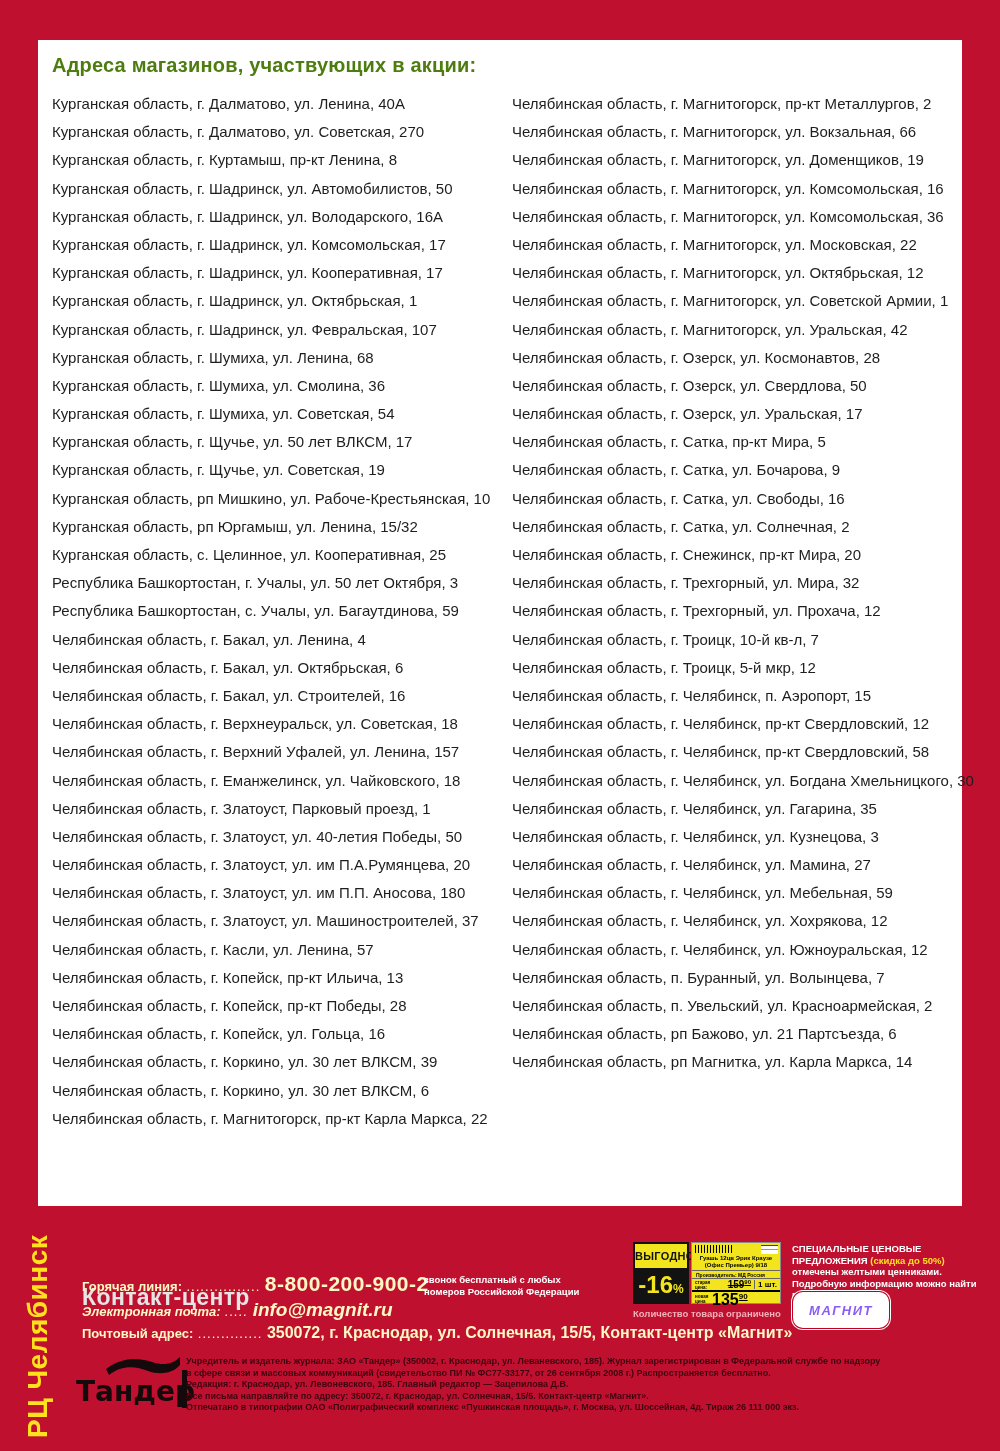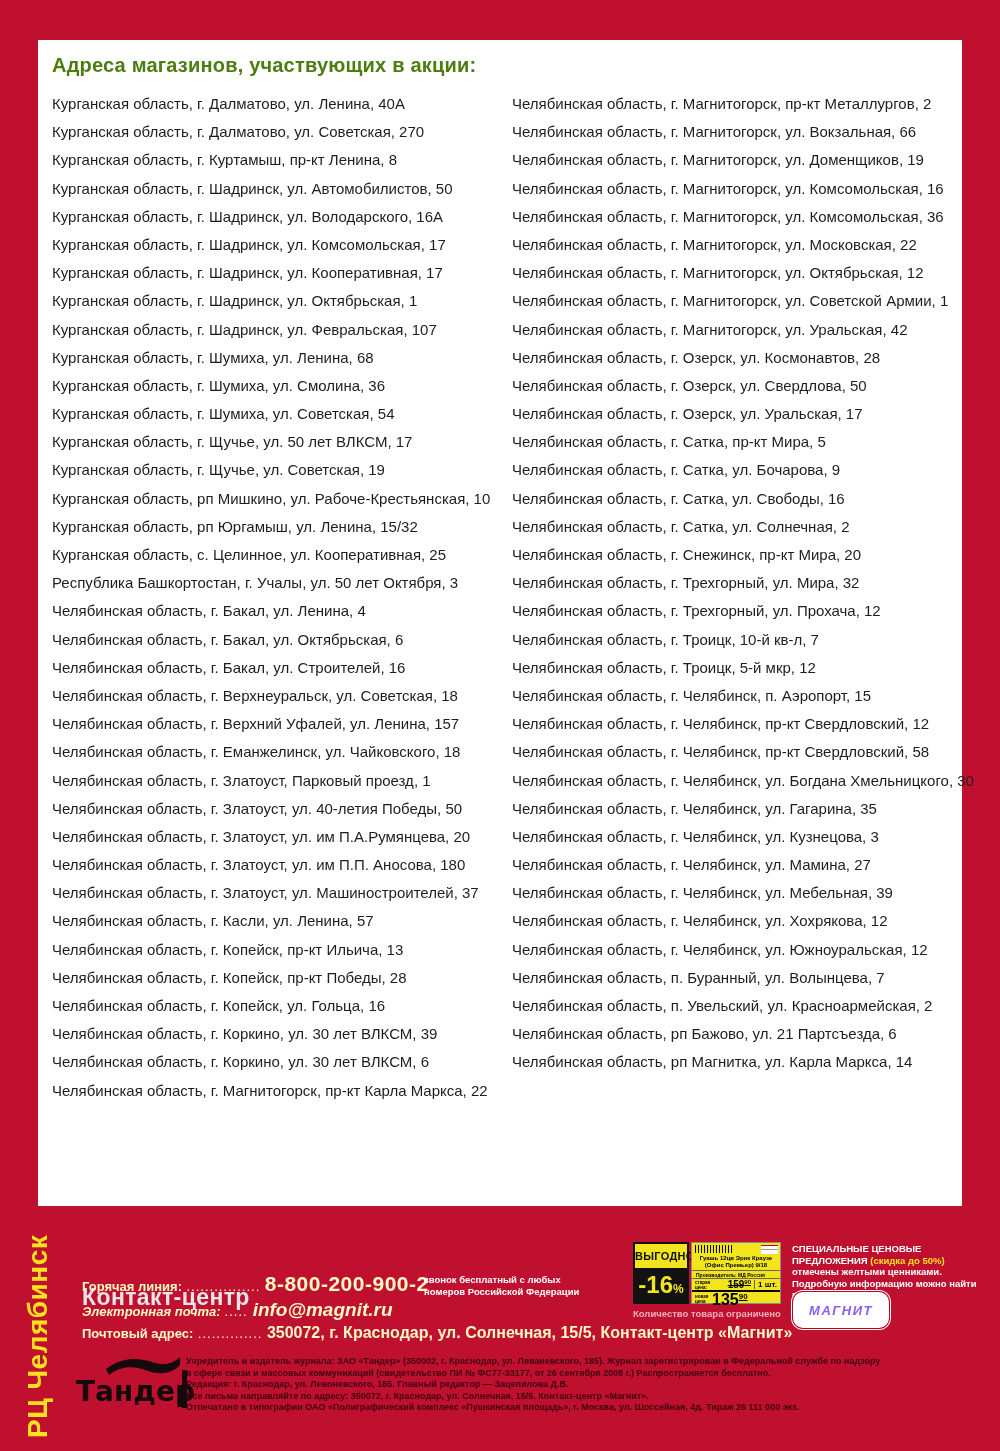--- a/index.html
+++ b/index.html
@@ -143,20 +143,21 @@
         <div class="addr">Курганская область, г. Шадринск, ул. Февральская, 107</div>
         <div class="addr">Курганская область, г. Шумиха, ул. Ленина, 68</div>
         <div class="addr">Курганская область, г. Шумиха, ул. Смолина, 36</div>
         <div class="addr">Курганская область, г. Шумиха, ул. Советская, 54</div>
         <div class="addr">Курганская область, г. Щучье, ул. 50 лет ВЛКСМ, 17</div>
         <div class="addr">Курганская область, г. Щучье, ул. Советская, 19</div>
         <div class="addr">Курганская область, рп Мишкино, ул. Рабоче-Крестьянская, 10</div>
         <div class="addr">Курганская область, рп Юргамыш, ул. Ленина, 15/32</div>
         <div class="addr">Курганская область, с. Целинное, ул. Кооперативная, 25</div>
         <div class="addr">Республика Башкортостан, г. Учалы, ул. 50 лет Октября, 3</div>
+        <div class="addr">Республика Башкортостан, с. Учалы, ул. Багаутдинова, 59</div>
         <div class="addr">Челябинская область, г. Бакал, ул. Ленина, 4</div>
         <div class="addr">Челябинская область, г. Бакал, ул. Октябрьская, 6</div>
         <div class="addr">Челябинская область, г. Бакал, ул. Строителей, 16</div>
         <div class="addr">Челябинская область, г. Верхнеуральск, ул. Советская, 18</div>
         <div class="addr">Челябинская область, г. Верхний Уфалей, ул. Ленина, 157</div>
         <div class="addr">Челябинская область, г. Еманжелинск, ул. Чайковского, 18</div>
         <div class="addr">Челябинская область, г. Златоуст, Парковый проезд, 1</div>
         <div class="addr">Челябинская область, г. Златоуст, ул. 40-летия Победы, 50</div>
         <div class="addr">Челябинская область, г. Златоуст, ул. им П.А.Румянцева, 20</div>
         <div class="addr">Челябинская область, г. Златоуст, ул. им П.П. Аносова, 180</div>
@@ -193,21 +194,21 @@
         <div class="addr">Челябинская область, г. Трехгорный, ул. Прохача, 12</div>
         <div class="addr">Челябинская область, г. Троицк, 10-й кв-л, 7</div>
         <div class="addr">Челябинская область, г. Троицк, 5-й мкр, 12</div>
         <div class="addr">Челябинская область, г. Челябинск, п. Аэропорт, 15</div>
         <div class="addr">Челябинская область, г. Челябинск, пр-кт Свердловский, 12</div>
         <div class="addr">Челябинская область, г. Челябинск, пр-кт Свердловский, 58</div>
         <div class="addr">Челябинская область, г. Челябинск, ул. Богдана Хмельницкого, 30</div>
         <div class="addr">Челябинская область, г. Челябинск, ул. Гагарина, 35</div>
         <div class="addr">Челябинская область, г. Челябинск, ул. Кузнецова, 3</div>
         <div class="addr">Челябинская область, г. Челябинск, ул. Мамина, 27</div>
-        <div class="addr">Челябинская область, г. Челябинск, ул. Мебельная, 39</div>
+        <div class="addr">Челябинская область, г. Челябинск, ул. Мебельная, 59</div>
         <div class="addr">Челябинская область, г. Челябинск, ул. Хохрякова, 12</div>
         <div class="addr">Челябинская область, г. Челябинск, ул. Южноуральская, 12</div>
         <div class="addr">Челябинская область, п. Буранный, ул. Волынцева, 7</div>
         <div class="addr">Челябинская область, п. Увельский, ул. Красноармейская, 2</div>
         <div class="addr">Челябинская область, рп Бажово, ул. 21 Партсъезда, 6</div>
         <div class="addr">Челябинская область, рп Магнитка, ул. Карла Маркса, 14</div>
       </div>
   </div>
 
   <div class="rc-label">РЦ Челябинск</div>

